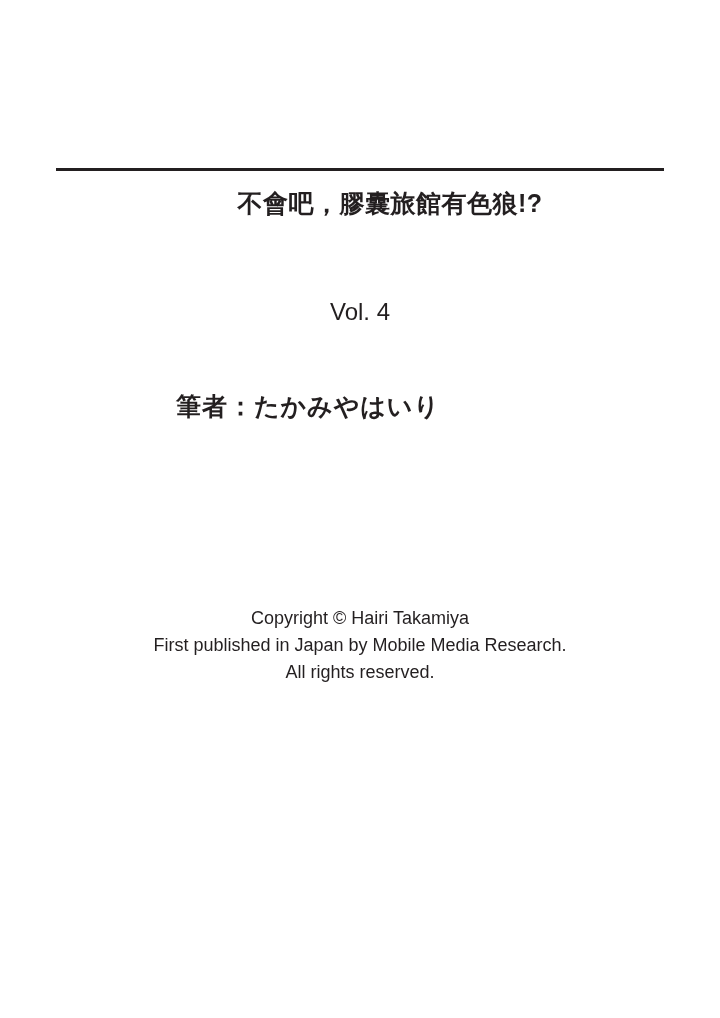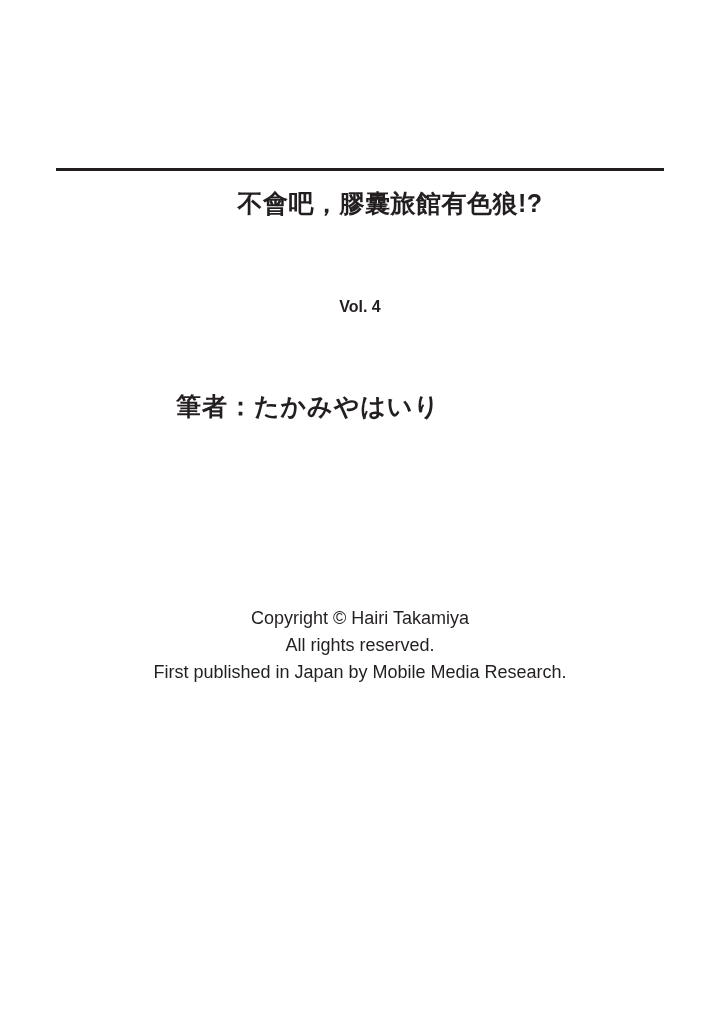--- a/index.html
+++ b/index.html
@@ -42,22 +42,22 @@
     line-height: 42px;
     letter-spacing: 0.5px;
     color: #231f20;
   }
   .volume {
     position: absolute;
     top: 298px;
     left: 0;
     width: 720px;
     text-align: center;
-    font-size: 16px;
-    font-weight: bold;
+    font-size: 24px;
+    font-weight: normal;
     color: #231f20;
   }
   .author {
     position: absolute;
     top: 390px;
     left: 0;
     width: 616px;
     text-align: center;
     font-size: 25px;
     font-weight: bold;
@@ -87,17 +87,17 @@
   <div class="title-block">
     <div class="title-line">不會吧，膠囊旅館有色狼!?</div>
   </div>
 
   <div class="volume">Vol. 4</div>
 
   <div class="author">筆者：たかみやはいり</div>
 
   <div class="copyright-block">
     <div class="copyright-line">Copyright © Hairi Takamiya</div>
+    <div class="copyright-line">First published in Japan by Mobile Media Research.</div>
     <div class="copyright-line">All rights reserved.</div>
-    <div class="copyright-line">First published in Japan by Mobile Media Research.</div>
   </div>
 
 </div>
 
 </body></html>

